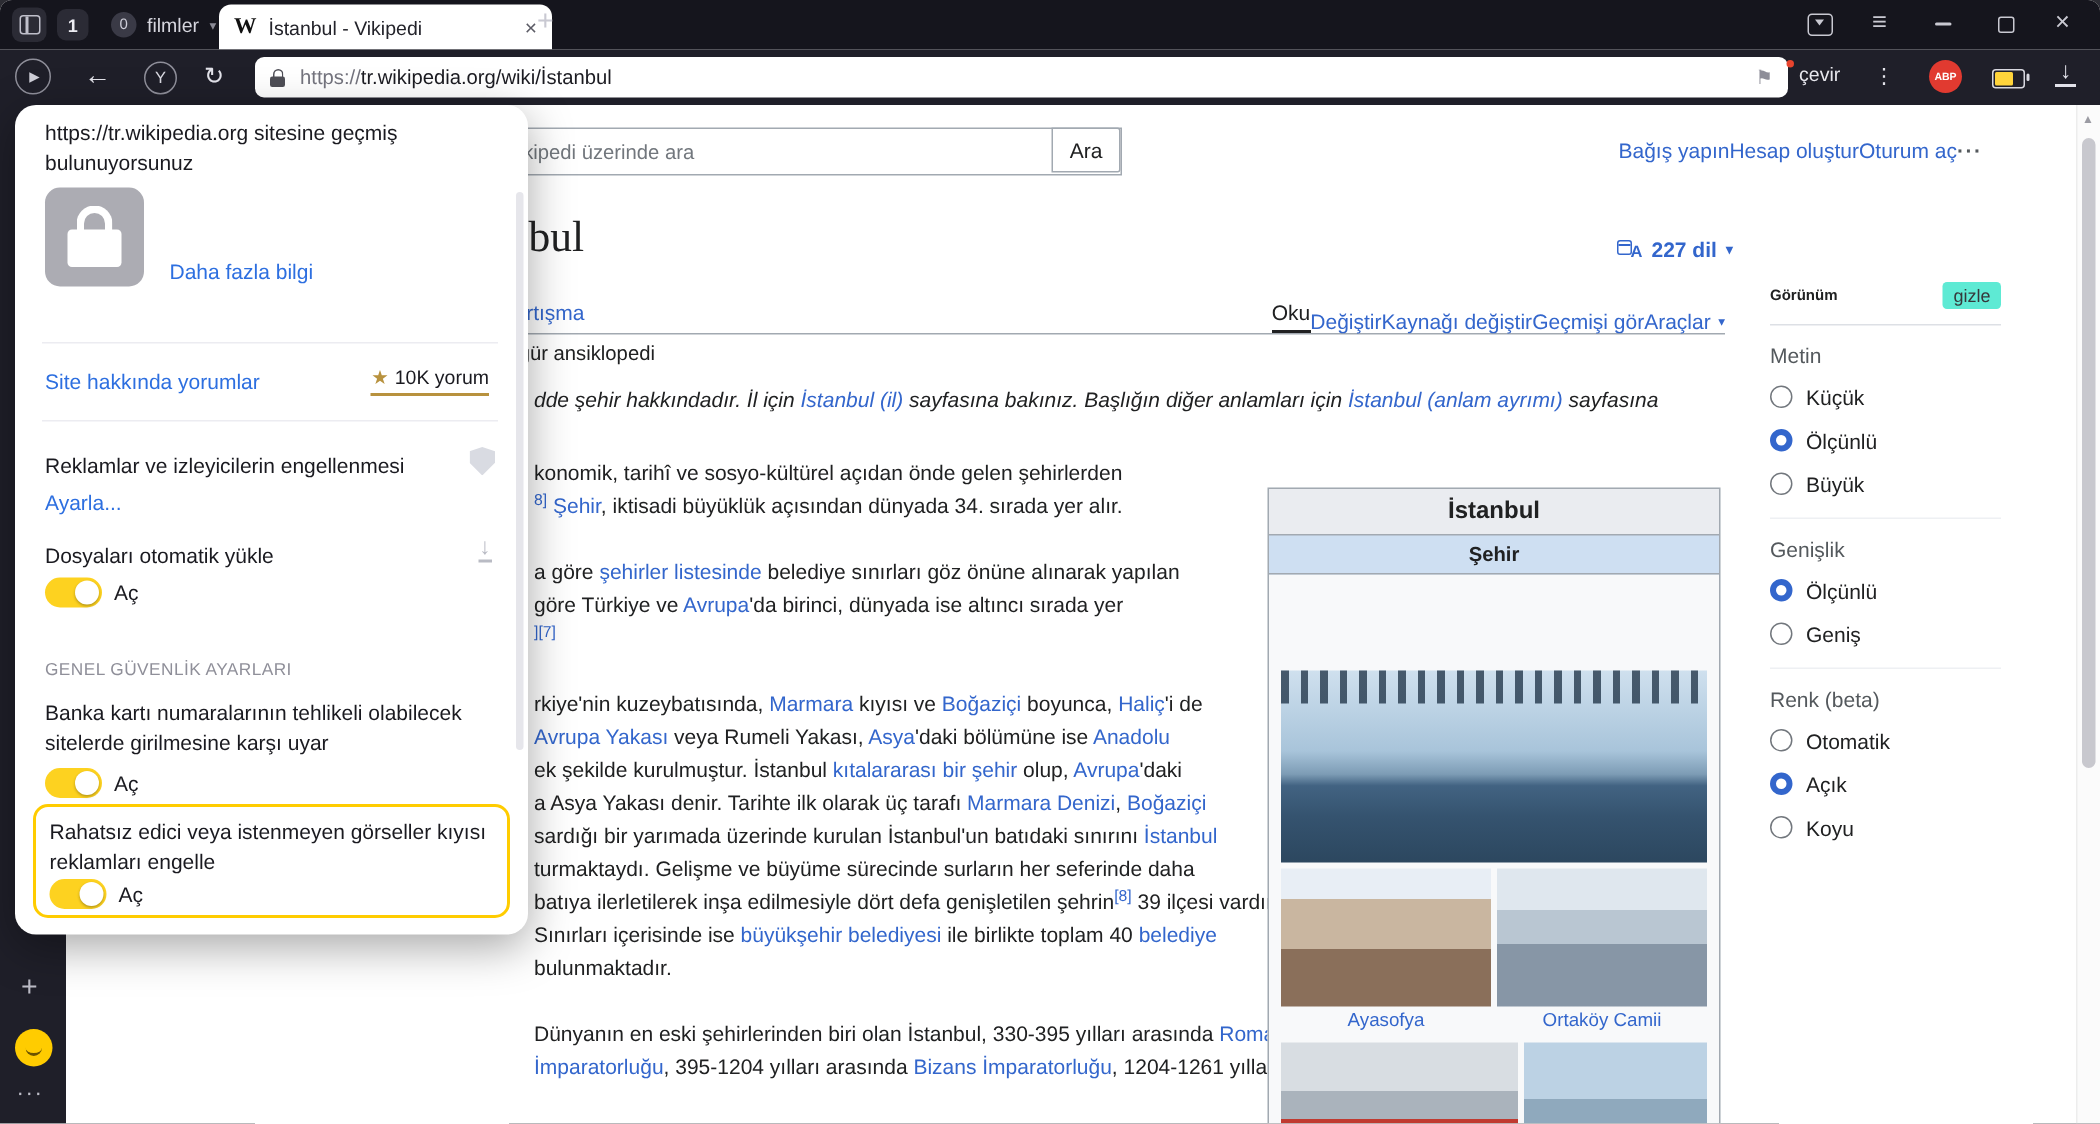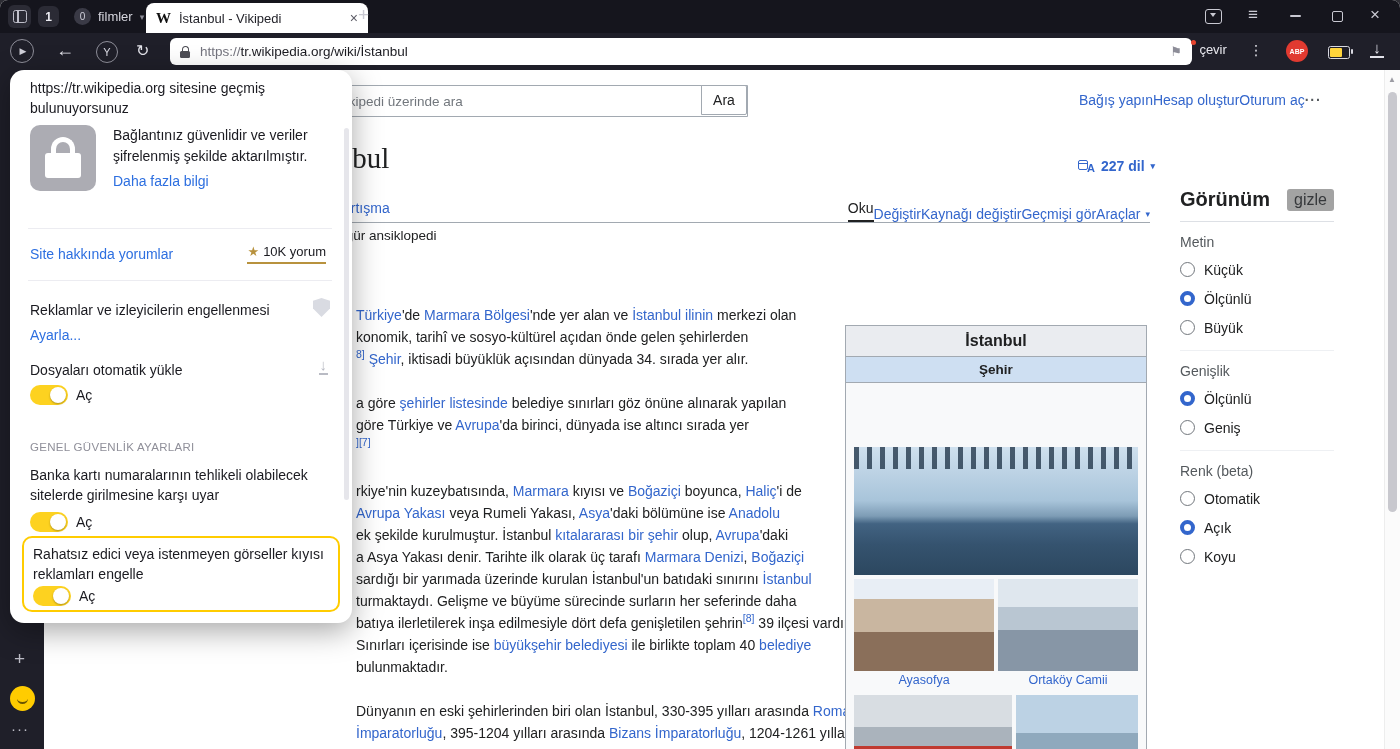--- a/index.html
+++ b/index.html
@@ -104,22 +104,22 @@
   .ib-row{display:flex;gap:4px;margin:2px 8px}
   .ib-col{flex:1}
   .p2{height:92px;background:linear-gradient(180deg,#e8eef5 0 22%,#c9b6a0 22% 58%,#8a6f5a 58% 100%)}
   .p3{height:92px;background:linear-gradient(180deg,#dfe7ee 0 30%,#b9c6d2 30% 55%,#8796a6 55% 100%)}
   .p4{width:158px;height:95px;background:linear-gradient(180deg,#d8dde2 0 34%,#aab3bc 34% 54%,#c03a30 54% 82%,#6d747c 82% 100%)}
   .p5{flex:1;height:95px;background:linear-gradient(180deg,#bcd2e4 0 40%,#8fa9bd 40% 70%,#5d7488 70% 100%)}
 
   
   .appearance{position:absolute;left:1136px;top:118px;width:154px}
   .ap-head{display:flex;justify-content:space-between;align-items:center;padding-bottom:10px;border-bottom:1px solid #dde0e5}
-  .ap-title{font-weight:bold;font-size:20px;color:#202122}
-  .ap-hide{background:#a3a3a3;border-radius:3px;font-size:16px;color:#36383b;padding:2px 7px;cursor:pointer}
+  .ap-title{font-weight:bold;font-size:10px;color:#202122}
+  .ap-hide{background:#5eead4;border-radius:3px;font-size:12px;color:#36383b;padding:2px 7px;cursor:pointer}
   .ap-label{color:#54595d;font-size:14px;margin:12px 0 5px}
   .ap-sec + .ap-sec{border-top:1px solid #eef0f3;margin-top:8px}
   .radio-row{display:flex;align-items:center;gap:9px;height:29px;font-size:14px;color:#202122;cursor:pointer}
   .radio{width:15px;height:15px;border:1px solid #72777d;border-radius:50%;background:#fff;flex-shrink:0;box-sizing:border-box}
   .radio-row.on .radio{border:4.5px solid #3366cc}
 
   
   .page-scroll{position:absolute;right:0;top:0;width:15px;height:679px;background:#fbfbfb;border-left:1px solid #ededed}
   .ps-up{position:absolute;top:5px;left:3px;font-size:8px;color:#9b9ba3;cursor:pointer}
   .ps-thumb{position:absolute;top:22px;left:3px;width:9px;height:420px;background:#c8c8ce;border-radius:5px;cursor:grab}
@@ -251,23 +251,23 @@
       <span class="wtab">Değiştir</span>
       <span class="wtab">Kaynağı değiştir</span>
       <span class="wtab">Geçmişi gör</span>
       <span class="wtab tools">
           <span>Araçlar</span>
           <span class="chevb">▾</span>
         </span>
     </div>
 
     <div class="tagline">Vikipedi, özgür ansiklopedi</div>
+    <div class="hatnote"><span>dde şehir hakkındadır. İl için </span><span class="wlink">İstanbul (il)</span><span> sayfasına bakınız. Başlığın diğer anlamları için </span><span class="wlink">İstanbul (anlam ayrımı)</span><span> sayfasına</span></div>
 
     <div class="wp-text">
-      <div class="wline"><span class="wlink">Türkiye</span><span>'de </span><span class="wlink">Marmara Bölgesi</span><span>'nde yer alan ve </span><span class="wlink">İstanbul ilinin</span><span> merkezi olan</span></div>
       <div class="wline"><span>konomik, tarihî ve sosyo-kültürel açıdan önde gelen şehirlerden</span></div>
       <div class="wline"><sup class="ref wlink">8]</sup><span> </span><span class="wlink">Şehir</span><span>, iktisadi büyüklük açısından dünyada 34. sırada yer alır.</span></div>
       <div class="wline pgap"><span>a göre </span><span class="wlink">şehirler listesinde</span><span> belediye sınırları göz önüne alınarak yapılan</span></div>
       <div class="wline"><span>göre Türkiye ve </span><span class="wlink">Avrupa</span><span>'da birinci, dünyada ise altıncı sırada yer</span></div>
       <div class="wline"><sup class="ref wlink">][7]</sup></div>
       <div class="wline pgap"><span>rkiye'nin kuzeybatısında, </span><span class="wlink">Marmara</span><span> kıyısı ve </span><span class="wlink">Boğaziçi</span><span> boyunca, </span><span class="wlink">Haliç</span><span>'i de</span></div>
       <div class="wline"><span class="wlink">Avrupa Yakası</span><span> veya Rumeli Yakası, </span><span class="wlink">Asya</span><span>'daki bölümüne ise </span><span class="wlink">Anadolu</span></div>
       <div class="wline"><span>ek şekilde kurulmuştur. İstanbul </span><span class="wlink">kıtalararası bir şehir</span><span> olup, </span><span class="wlink">Avrupa</span><span>'daki</span></div>
       <div class="wline"><span>a Asya Yakası denir. Tarihte ilk olarak üç tarafı </span><span class="wlink">Marmara Denizi</span><span>, </span><span class="wlink">Boğaziçi</span></div>
       <div class="wline"><span>sardığı bir yarımada üzerinde kurulan İstanbul'un batıdaki sınırını </span><span class="wlink">İstanbul</span></div>
@@ -352,21 +352,20 @@
       <span class="ps-thumb"></span>
     </div>
   </div>
 
   <div class="popup">
     <div class="pu-visited">https://tr.wikipedia.org sitesine geçmiş bulunuyorsunuz</div>
     <div class="locktile">
       <span class="wl-shackle"></span>
       <span class="wl-body"></span>
     </div>
-    <div class="pu-secure">Bağlantınız güvenlidir ve veriler şifrelenmiş şekilde aktarılmıştır.</div>
     <div class="pu-link more">Daha fazla bilgi</div>
     <div class="pu-div d1"></div>
     <div class="pu-link reviews">Site hakkında yorumlar</div>
     <div class="pu-rating">
       <span class="pu-star">★</span>
       <span class="pu-count">10K yorum</span>
     </div>
     <div class="pu-div d2"></div>
     <div class="pu-text adtitle">Reklamlar ve izleyicilerin engellenmesi</div>
     <span class="shield"></span>

